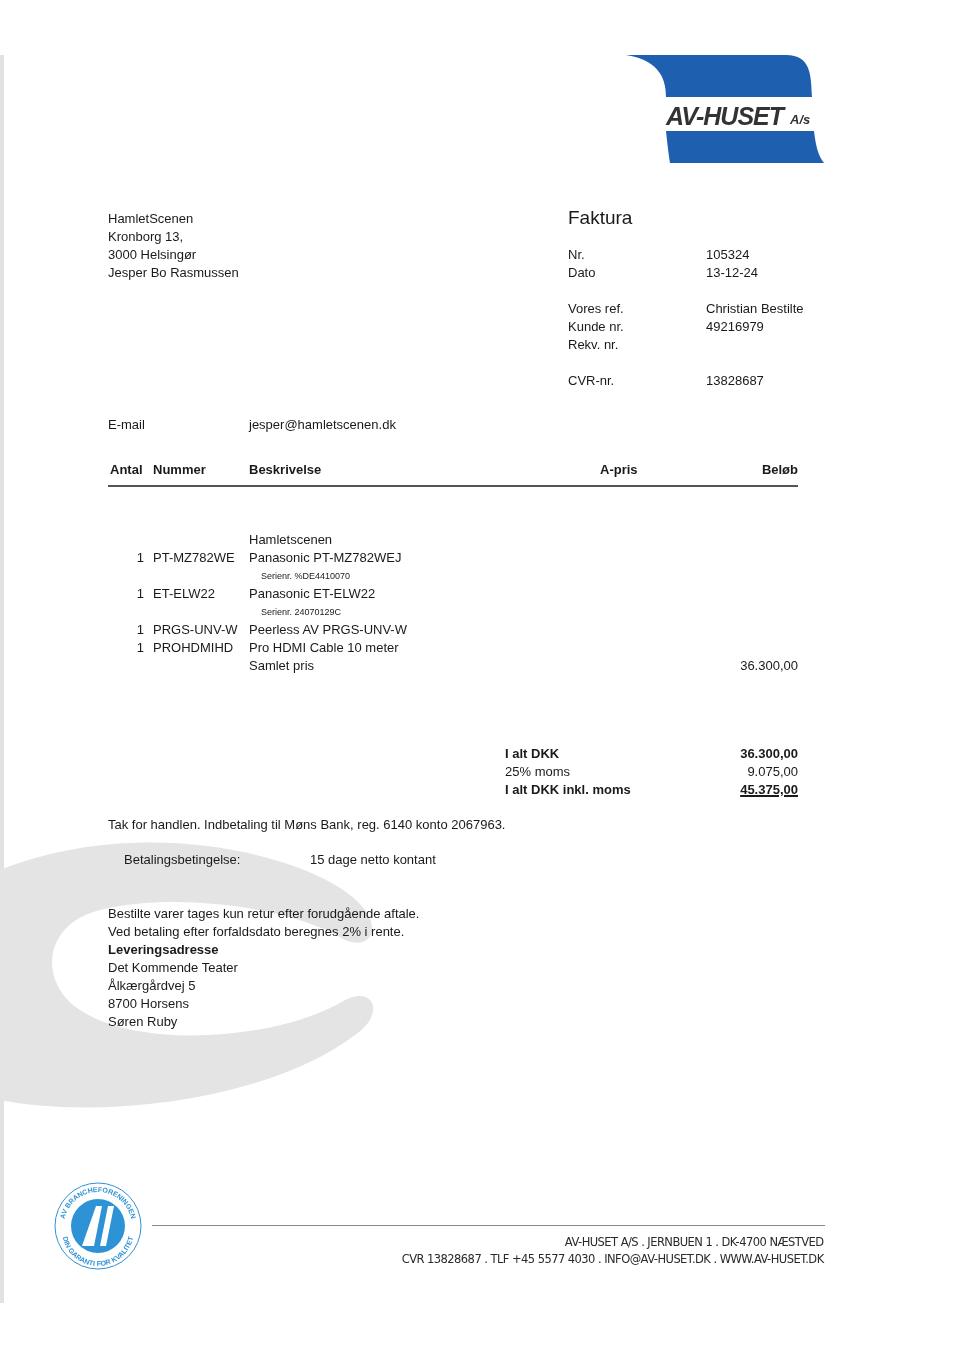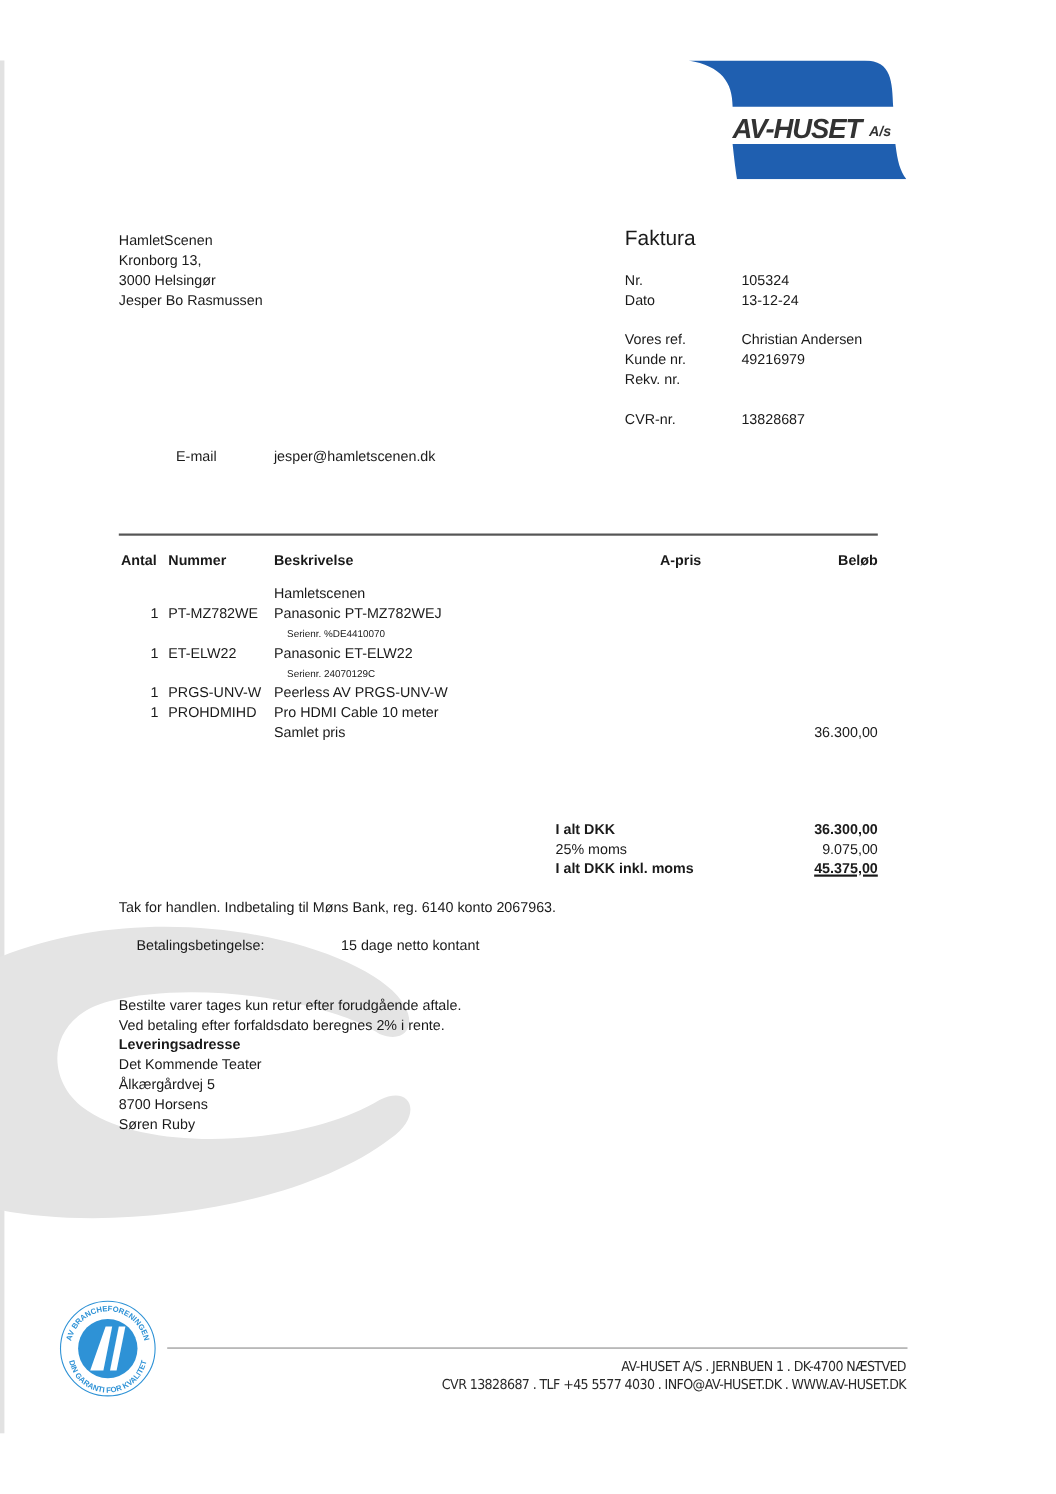--- a/index.html
+++ b/index.html
@@ -15,30 +15,30 @@
     .line { height: 18px; line-height: 18px; white-space: nowrap; }
     .bold { font-weight: bold; }
 
     
     .logo { left: 626px; top: 55px; width: 198px; height: 108px; }
 
     
     .customer { left: 108px; top: 210px; font-size: 13px; }
     .invoice-title { left: 568px; top: 207px; font-size: 19px; font-weight: normal; }
     .meta { left: 568px; top: 246px; }
-    .meta .row { display: flex; height: 18px; line-height: 18px; }
+    .meta .row { display: flex; height: 18px; line-height: 18px; gap: 32px; }
     .meta .k { width: 106px; }
     .meta .gap { height: 18px; }
 
-    .email { left: 108px; top: 406px; display: flex; text-align: center; }
+    .email { left: 108px; top: 416px; display: flex; }
     .email .k { width: 141px; }
 
     
     .thead { left: 108px; top: 461px; width: 690px; height: 26px; border-bottom: 2px solid #555; font-weight: bold; font-size: 13px; }
-    .thead span { position: absolute; top: 0; line-height: 18px; margin-top: 40px; }
+    .thead span { position: absolute; top: 0; line-height: 18px; }
 
     .items { left: 108px; top: 531px; width: 690px; }
     .item-row { position: relative; height: 18px; line-height: 18px; }
     .item-row span { position: absolute; top: 0; white-space: nowrap; }
     .item-row .qty { left: 0; width: 36px; text-align: right; }
     .item-row .num { left: 45px; }
     .item-row .desc { left: 141px; }
     .item-row .amount { right: 0; text-align: right; }
     .item-row.serial { height: 18px; }
     .item-row.serial .desc { font-size: 9px; line-height: 18px; margin-left: 12px; }
@@ -91,21 +91,21 @@
     <span class="k">Nr.</span>
     <span>105324</span>
   </div>
   <div class="row">
     <span class="k">Dato</span>
     <span>13-12-24</span>
   </div>
   <div class="gap"></div>
   <div class="row">
     <span class="k">Vores ref.</span>
-    <span>Christian Andersen</span>
+    <span>Christian Bestilte</span>
   </div>
   <div class="row">
     <span class="k">Kunde nr.</span>
     <span>49216979</span>
   </div>
   <div class="row">
     <span class="k">Rekv. nr.</span>
     <span></span>
   </div>
   <div class="gap"></div>

